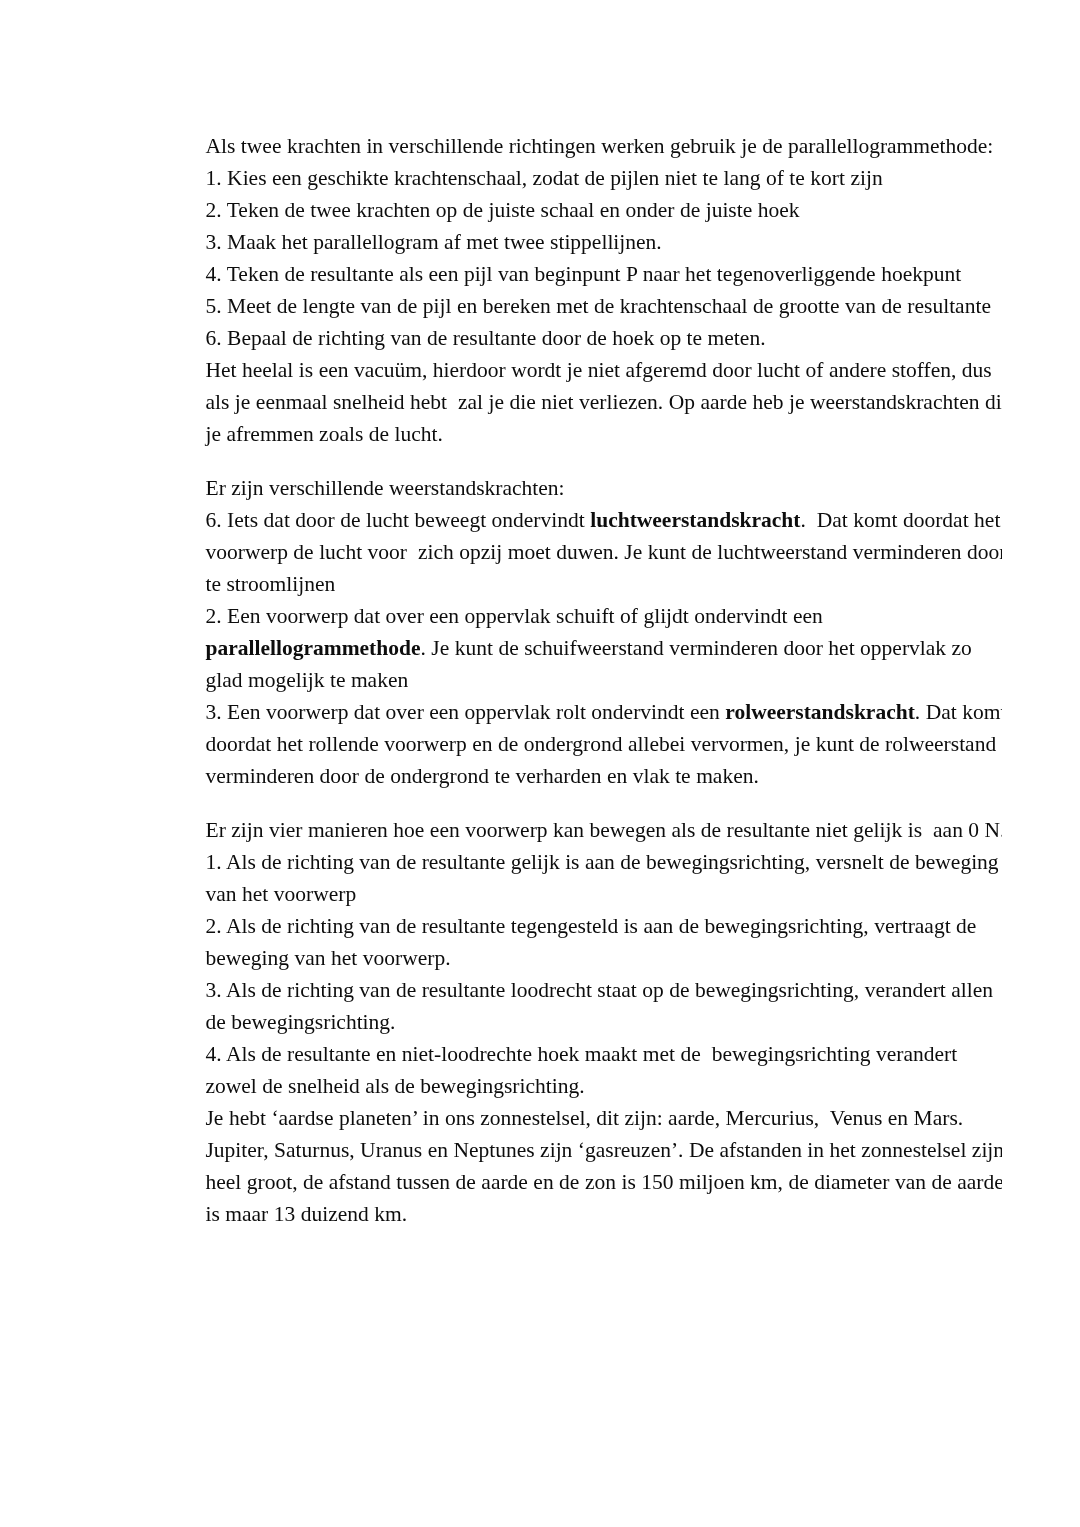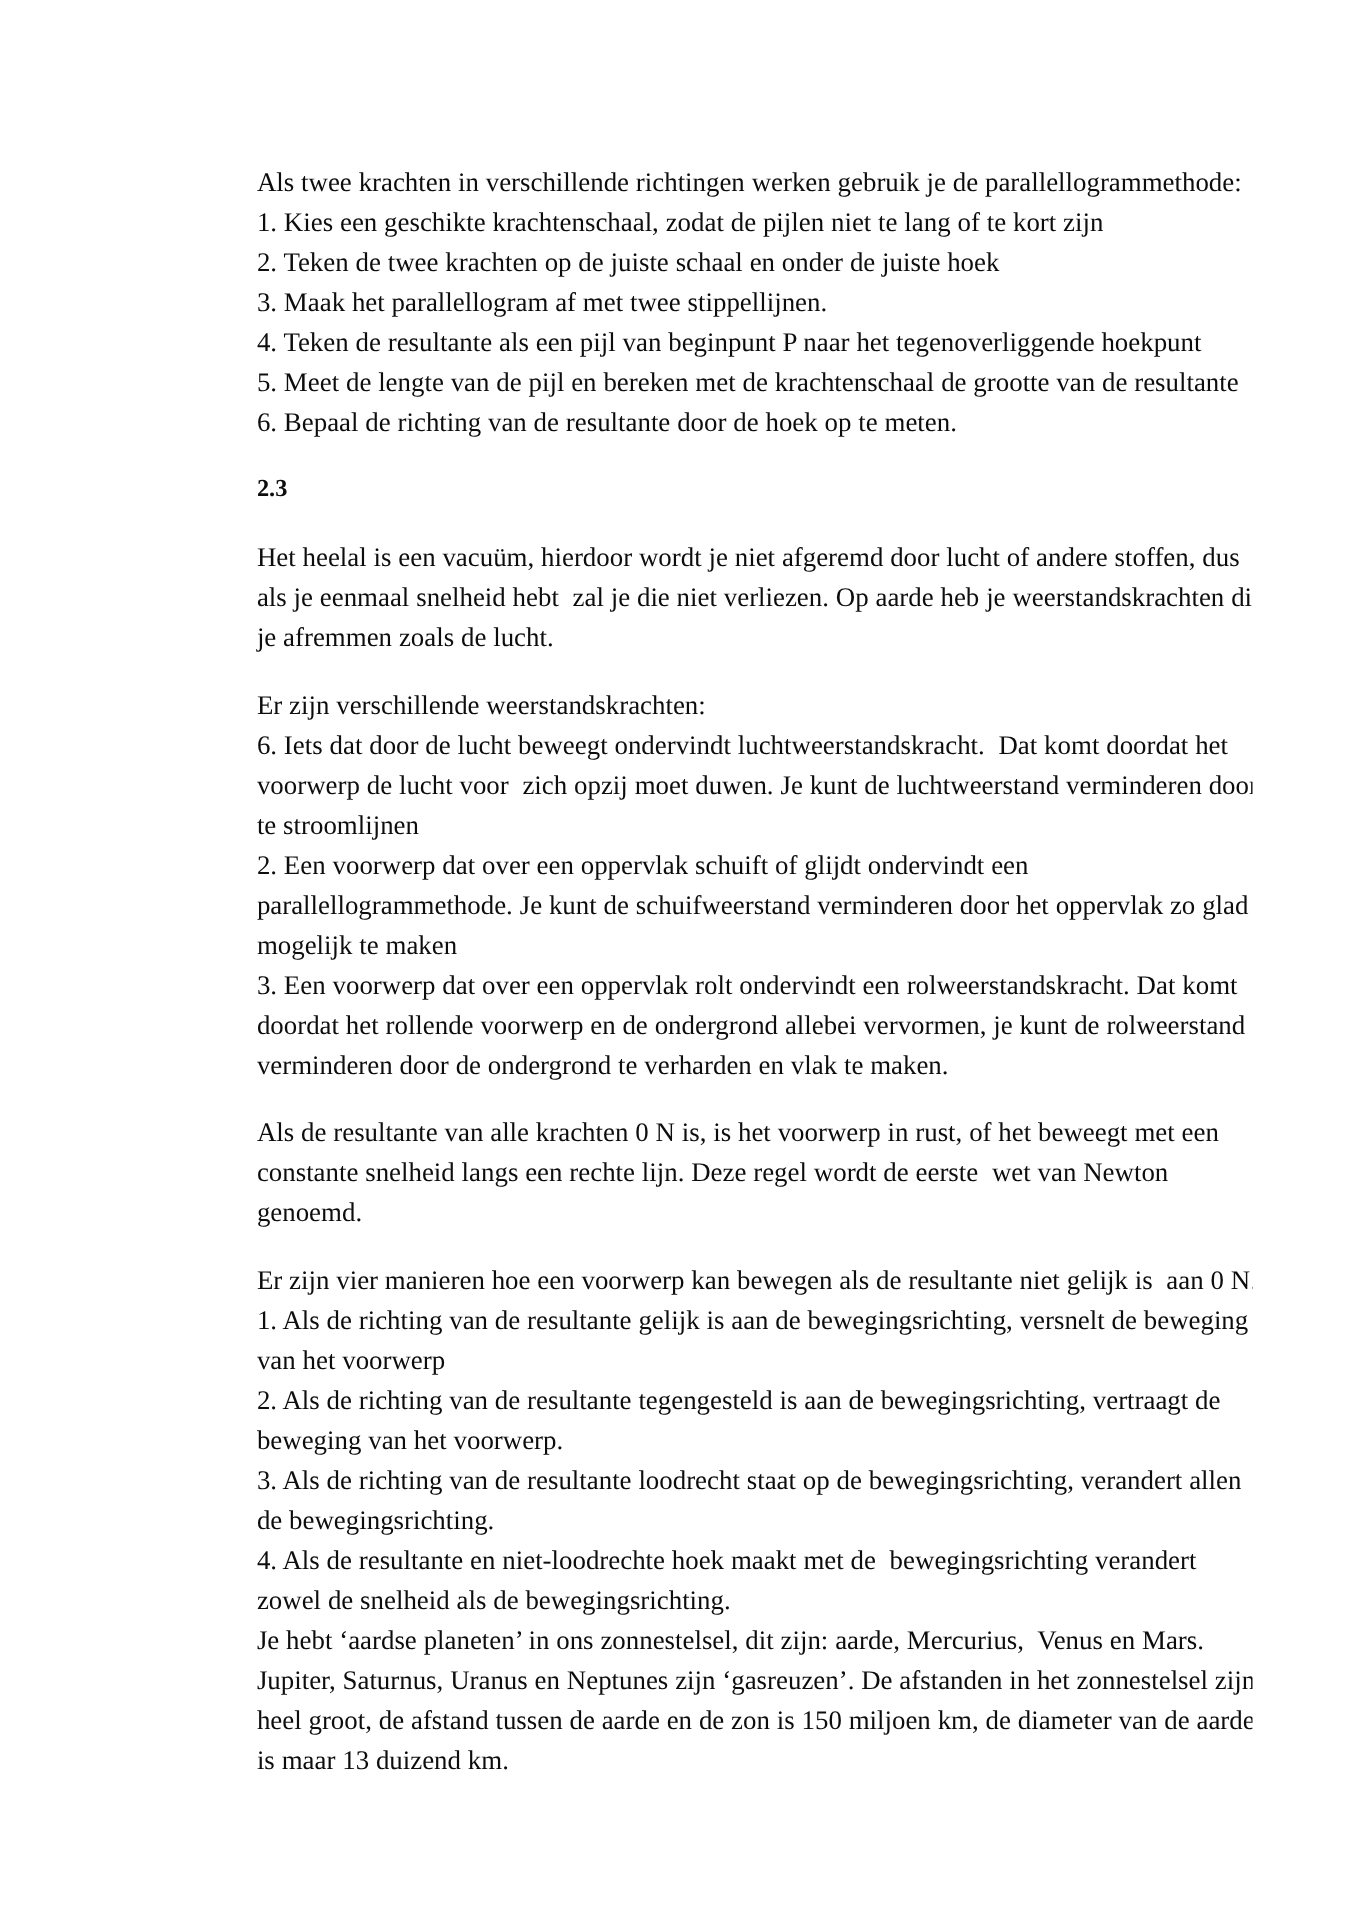--- a/index.html
+++ b/index.html
@@ -38,47 +38,45 @@
     font-size: 19.5px;
     line-height: 32px;
     font-weight: bold;
     margin: 0;
     margin-top: 22px;
   }
   .heading + .para {
     margin-top: 22px;
   }
   b, .bold {
-    font-weight: normal;
+    font-weight: bold;
   }
 </style>
 </head>
 <body>
 
 <div class="page">
   <div class="content">
 
     <p class="para">Als twee krachten in verschillende richtingen werken gebruik je de parallellogrammethode:
 1. Kies een geschikte krachtenschaal, zodat de pijlen niet te lang of te kort zijn
 2. Teken de twee krachten op de juiste schaal en onder de juiste hoek
 3. Maak het parallellogram af met twee stippellijnen.
 4. Teken de resultante als een pijl van beginpunt P naar het tegenoverliggende hoekpunt
 5. Meet de lengte van de pijl en bereken met de krachtenschaal de grootte van de resultante
 6. Bepaal de richting van de resultante door de hoek op te meten.</p>
 
-    <h2 class="heading">2.3</h2>
 
     <p class="para">Het heelal is een vacuüm, hierdoor wordt je niet afgeremd door lucht of andere stoffen, dus als je eenmaal snelheid hebt  zal je die niet verliezen. Op aarde heb je weerstandskrachten die je afremmen zoals de lucht.</p>
 
     <p class="para gap-para"><span>Er zijn verschillende weerstandskrachten:
 6. Iets dat door de lucht beweegt ondervindt </span><b>luchtweerstandskracht</b><span>.  Dat komt doordat het voorwerp de lucht voor  zich opzij moet duwen. Je kunt de luchtweerstand verminderen door te stroomlijnen
 2. Een voorwerp dat over een oppervlak schuift of glijdt ondervindt een </span><b>parallellogrammethode</b><span>. Je kunt de schuifweerstand verminderen door het oppervlak zo glad mogelijk te maken
 3. Een voorwerp dat over een oppervlak rolt ondervindt een </span><b>rolweerstandskracht</b><span>. Dat komt doordat het rollende voorwerp en de ondergrond allebei vervormen, je kunt de rolweerstand verminderen door de ondergrond te verharden en vlak te maken.</span></p>
 
-    <p class="para gap-para">Als de resultante van alle krachten 0 N is, is het voorwerp in rust, of het beweegt met een constante snelheid langs een rechte lijn. Deze regel wordt de eerste  wet van Newton genoemd.</p>
 
     <p class="para gap-para">Er zijn vier manieren hoe een voorwerp kan bewegen als de resultante niet gelijk is  aan 0 N.
 1. Als de richting van de resultante gelijk is aan de bewegingsrichting, versnelt de beweging van het voorwerp
 2. Als de richting van de resultante tegengesteld is aan de bewegingsrichting, vertraagt de beweging van het voorwerp.
 3. Als de richting van de resultante loodrecht staat op de bewegingsrichting, verandert allen de bewegingsrichting.
 4. Als de resultante en niet-loodrechte hoek maakt met de  bewegingsrichting verandert zowel de snelheid als de bewegingsrichting.</p>
 
 
     <p class="para">Je hebt ‘aardse planeten’ in ons zonnestelsel, dit zijn: aarde, Mercurius,  Venus en Mars. Jupiter, Saturnus, Uranus en Neptunes zijn ‘gasreuzen’. De afstanden in het zonnestelsel zijn heel groot, de afstand tussen de aarde en de zon is 150 miljoen km, de diameter van de aarde is maar 13 duizend km.</p>
 

